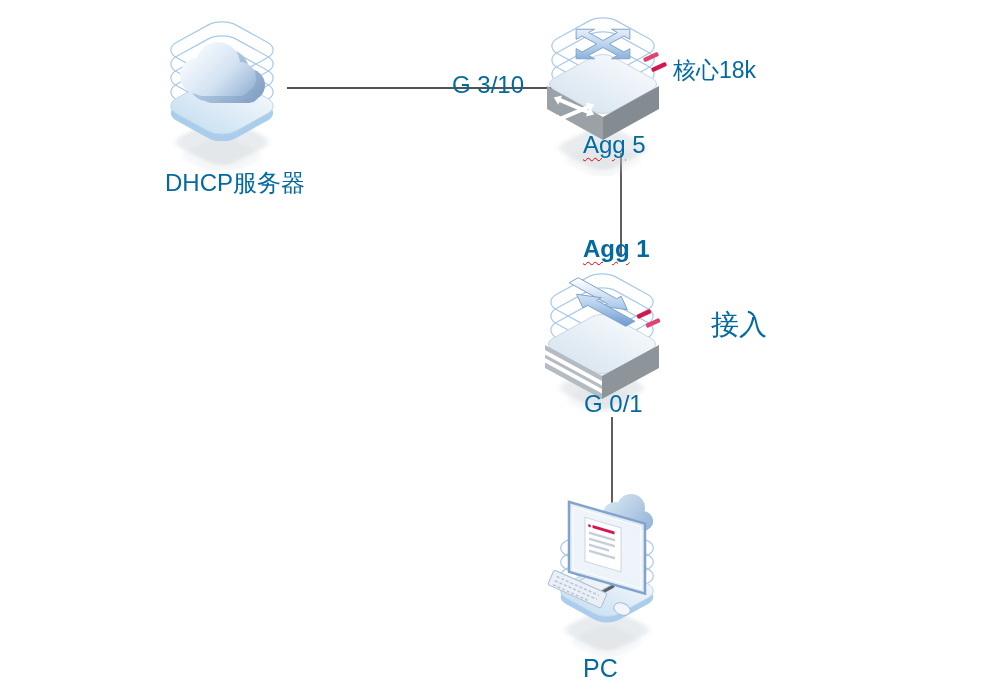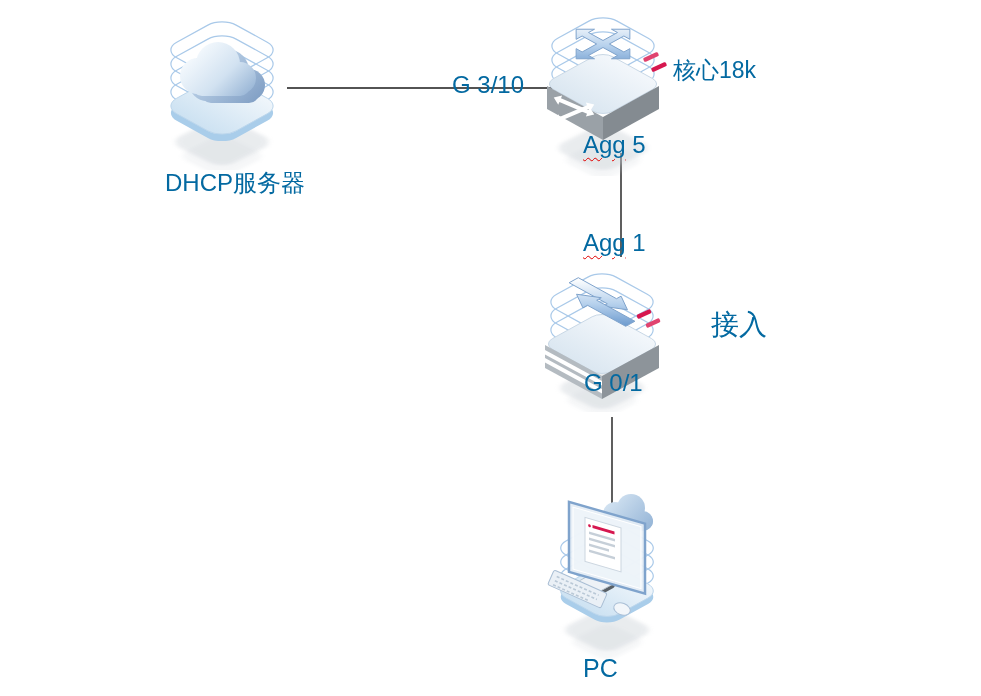--- a/index.html
+++ b/index.html
@@ -273,18 +273,18 @@
 
   <div class="lbl lbl-28" style="left:703px;top:309px;margin-left:8px;">接入</div>
 
   <div class="lbl lbl-25" style="left:583px;top:654px;">PC</div>
 
   <div class="lbl lbl-24" style="left:452px;top:71px;">G 3/10</div>
 
   <div class="lbl lbl-24" style="left:583px;top:131px;"><span class="misspell">Agg</span><span> 5</span>
   </div>
 
-  <div class="lbl lbl-24" style="left:583px;top:229px;"><span class="misspell">Agg</span><span> 1</span>
+  <div class="lbl lbl-24" style="left:583px;top:235px;font-weight:bold;"><span class="misspell">Agg</span><span> 1</span>
   </div>
 
-  <div class="lbl lbl-24" style="left:584px;top:369px;">G 0/1</div>
+  <div class="lbl lbl-24" style="left:584px;top:390px;">G 0/1</div>
 
 </div>
 
 </body></html>

